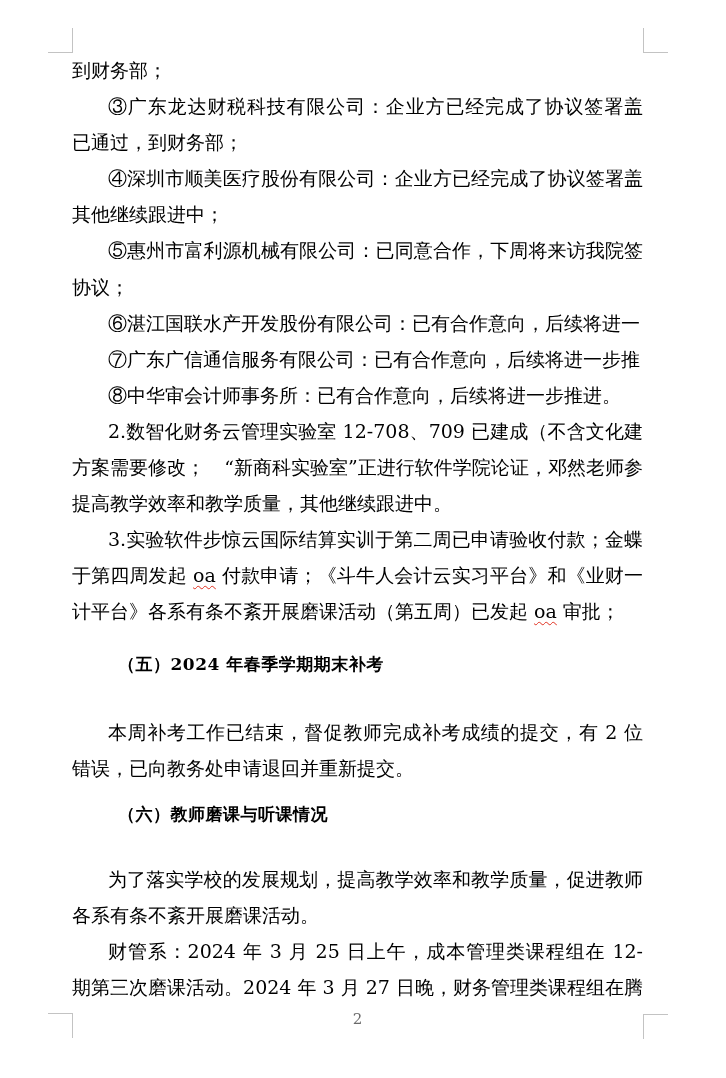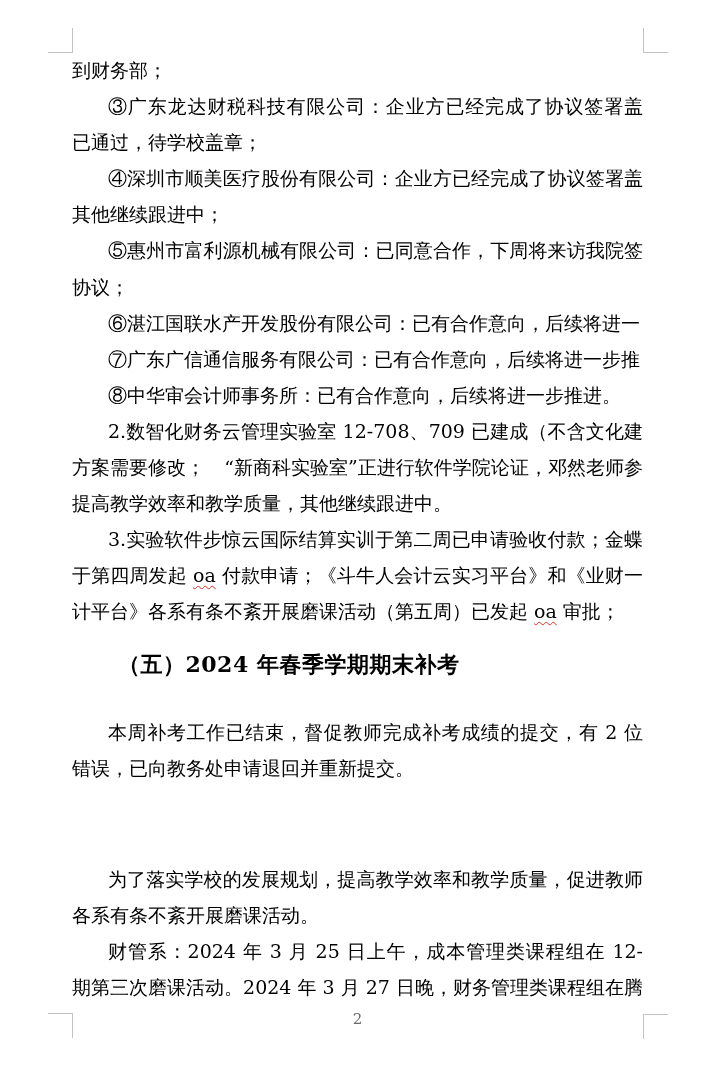--- a/index.html
+++ b/index.html
@@ -45,21 +45,21 @@
   .line.full {
     text-align: justify;
     text-align-last: justify;
   }
   .line.indent.full { padding-left: 0; text-indent: 36px; }
 
   .heading {
     position: absolute;
     left: 72px;
     width: 571px;
-    font-size: 22px;
+    font-size: 17px;
     font-weight: 700;
     line-height: 36px;
     padding-left: 46px;
     letter-spacing: 0.5px;
   }
   .heading5 { top: 646px; }
   .heading6 { top: 796px; }
 
   .squiggle {
     text-decoration-line: underline;
@@ -85,21 +85,21 @@
 <div class="page">
 
   <div class="crop tl"></div>
   <div class="crop tr"></div>
   <div class="crop bl"></div>
   <div class="crop br"></div>
 
   <div class="textblock block1">
       <div class="line"><span>到财务部；</span></div>
       <div class="line full indent"><span>③广东龙达财税科技有限公司：企业方已经完成了协议签署盖章，学校流程</span></div>
-      <div class="line"><span>已通过，待学校盖章；</span></div>
+      <div class="line"><span>已通过，到财务部；</span></div>
       <div class="line full indent"><span>④深圳市顺美医疗股份有限公司：企业方已经完成了协议签署盖章，待上传</span></div>
       <div class="line"><span>其他继续跟进中；</span></div>
       <div class="line full indent"><span>⑤惠州市富利源机械有限公司：已同意合作，下周将来访我院签订校企合作</span></div>
       <div class="line"><span>协议；</span></div>
       <div class="line indent"><span>⑥湛江国联水产开发股份有限公司：已有合作意向，后续将进一步推进；</span></div>
       <div class="line indent"><span>⑦广东广信通信服务有限公司：已有合作意向，后续将进一步推进；</span></div>
       <div class="line indent"><span>⑧中华审会计师事务所：已有合作意向，后续将进一步推进。</span></div>
       <div class="line full indent"><span>2.数智化财务云管理实验室 12-708、709 已建成（不含文化建设），文化建设</span></div>
       <div class="line full"><span>方案需要修改；　“新商科实验室”正进行软件学院论证，邓然老师参与论证，</span></div>
       <div class="line"><span>提高教学效率和教学质量，其他继续跟进中。</span></div>
@@ -108,20 +108,21 @@
       <div class="line"><span>计平台》各系有条不紊开展磨课活动（第五周）已发起 </span><span class="squiggle">oa</span><span> 审批；</span></div>
     </div>
 
   <div class="heading heading5">（五）2024 年春季学期期末补考</div>
 
   <div class="textblock block2">
       <div class="line full indent"><span>本周补考工作已结束，督促教师完成补考成绩的提交，有 2 位教师录入成绩</span></div>
       <div class="line"><span>错误，已向教务处申请退回并重新提交。</span></div>
     </div>
 
+  <div class="heading heading6">（六）教师磨课与听课情况</div>
 
   <div class="textblock block3">
       <div class="line full indent"><span>为了落实学校的发展规划，提高教学效率和教学质量，促进教师快速成长，</span></div>
       <div class="line"><span>各系有条不紊开展磨课活动。</span></div>
       <div class="line full indent"><span>财管系：2024 年 3 月 25 日上午，成本管理类课程组在 12-1008 进行了本学</span></div>
       <div class="line full"><span>期第三次磨课活动。2024 年 3 月 27 日晚，财务管理类课程组在腾讯会议上举行</span></div>
     </div>
 
   <div class="pagenum">2</div>
 

